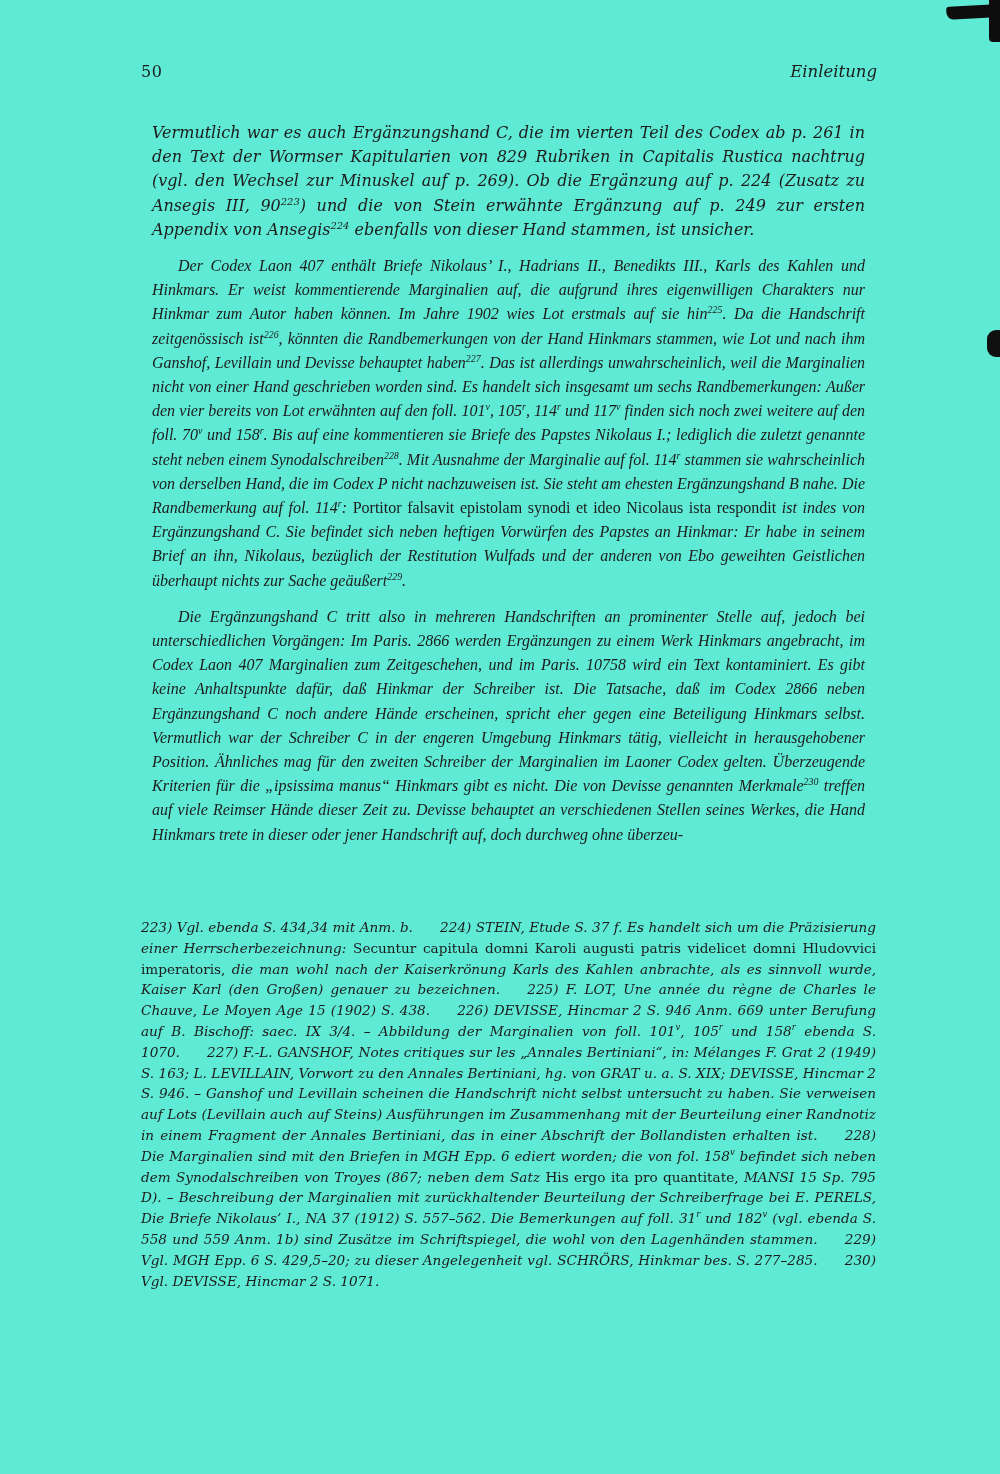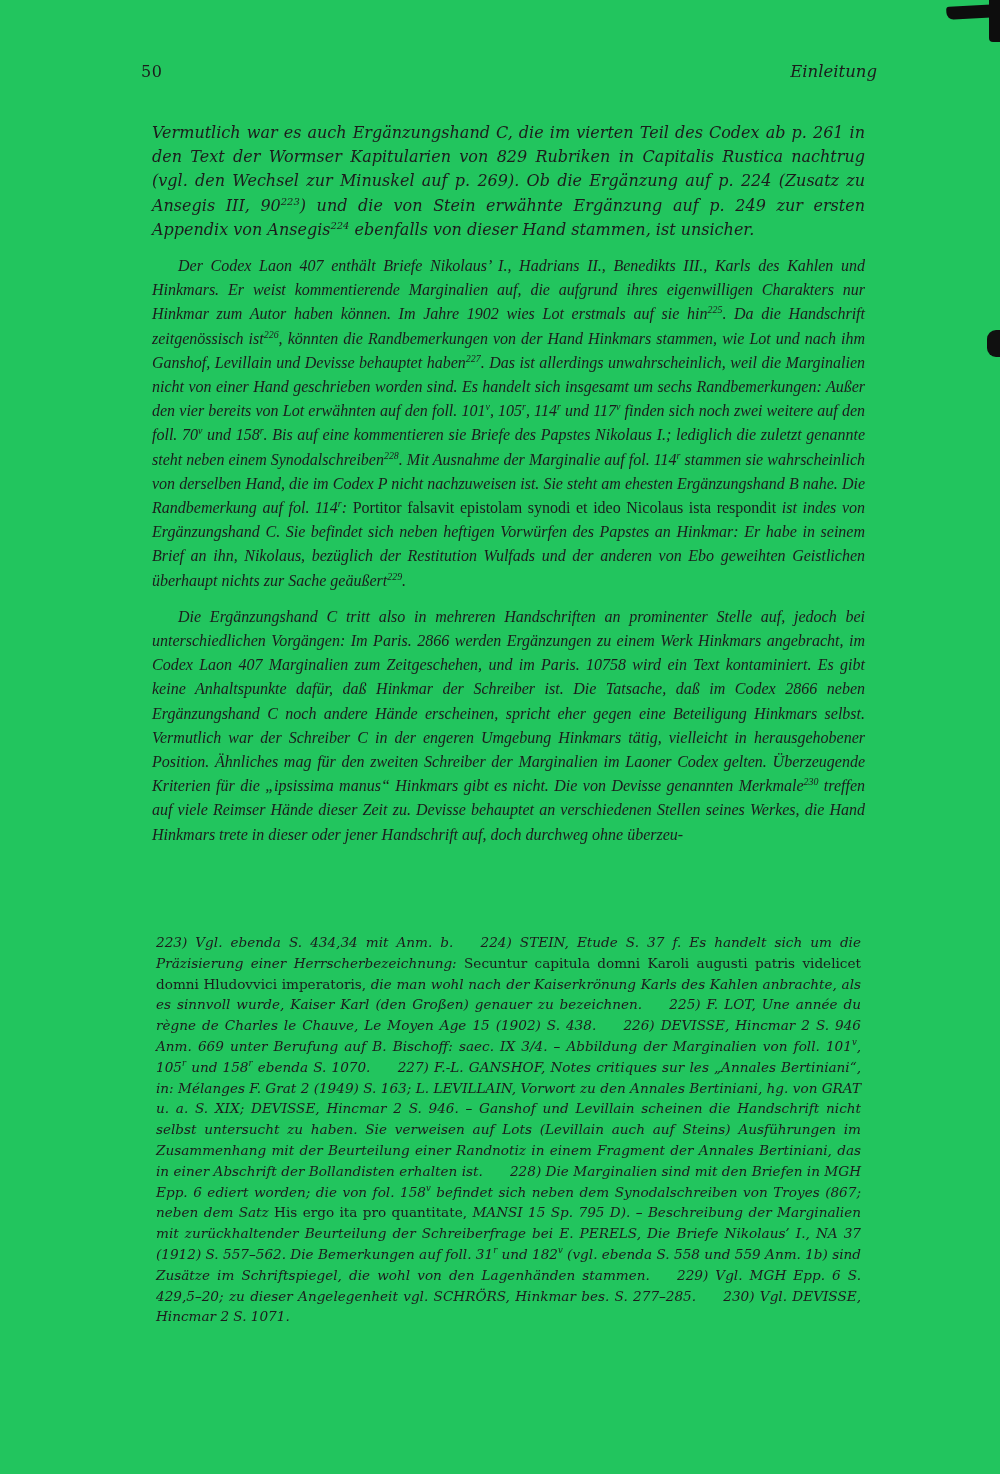--- a/index.html
+++ b/index.html
@@ -1,20 +1,20 @@
 <!DOCTYPE html>
 <html lang="de"><head>
 <meta charset="utf-8">
 <style>
   html, body { margin: 0; padding: 0; }
   .page {
     position: relative;
     width: 1000px;
     height: 1474px;
-    background: #22c55e;
+    background: #5eead4;
     font-family: "DejaVu Serif", serif;
     color: #1c1c1c;
     overflow: hidden;
   }
   .page-number {
     position: absolute;
     left: 141px;
     top: 62px;
     font-size: 16px;
     letter-spacing: 0.5px;
@@ -48,21 +48,21 @@
     vertical-align: super;
     line-height: 0;
   }
   .footnotes {
     position: absolute;
     left: 140px;
     top: 916px;
     width: 737px;
   }
   .footnotes p {
-    margin: 16px;
+    margin: 1px;
     font-style: italic;
     font-size: 13.6px;
     line-height: 20.8px;
     text-align: justify;
   }
   .footer {
     position: absolute;
     top: 1516px;
     right: 3px;
     display: flex;

